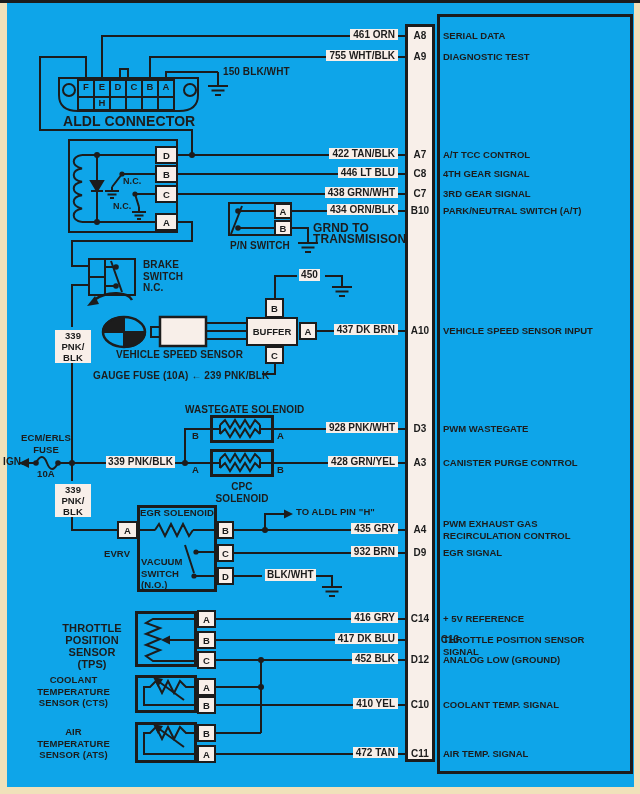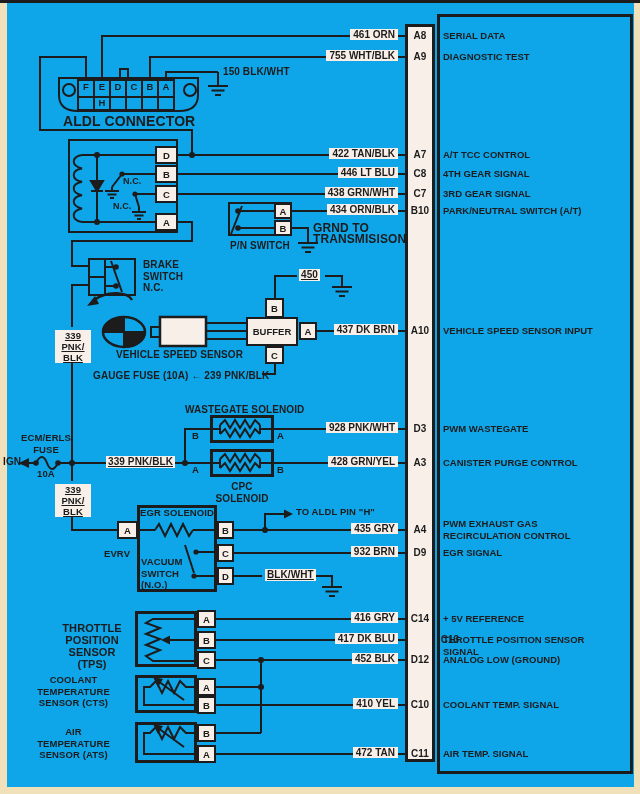--- a/index.html
+++ b/index.html
@@ -3,21 +3,21 @@
 <meta charset="utf-8">
 <style>
   html,body{margin:0;padding:0;}
   #stage{position:relative;width:640px;height:794px;background:#0ea5e9;overflow:hidden;
          font-family:"Liberation Sans",sans-serif;}
   .frame{position:absolute;background:#f0e1ba;}
   .t{position:absolute;font:bold 10px "Liberation Sans",sans-serif;color:#1c1c1c;
      white-space:pre-line;line-height:1.15;letter-spacing:0.1px;}
   .wl{position:absolute;right:242px;font:bold 10px "Liberation Sans",sans-serif;color:#1c1c1c;
       background:#f8efe9;padding:0 3px;white-space:nowrap;}
-  .mask{background:#f8efe9;padding:0 2px;text-decoration:underline;}
+  .mask{background:#f8efe9;padding:0 2px;}
   .ctr{text-align:center;}
   .box{position:absolute;border:2.5px solid #1c1c1c;box-sizing:border-box;}
   .thick{border-width:3px;}
   .pin{position:absolute;border:2px solid #1c1c1c;background:#f8efe9;box-sizing:border-box;
        font:bold 9.5px "Liberation Sans",sans-serif;color:#1c1c1c;
        display:flex;align-items:center;justify-content:center;}
   .pinlab{position:absolute;left:405px;width:30px;text-align:center;
           font:bold 10px "Liberation Sans",sans-serif;color:#1c1c1c;}
   .desc{position:absolute;left:443px;width:168px;font:bold 9.5px "Liberation Sans",sans-serif;
         color:#1c1c1c;line-height:12px;}

